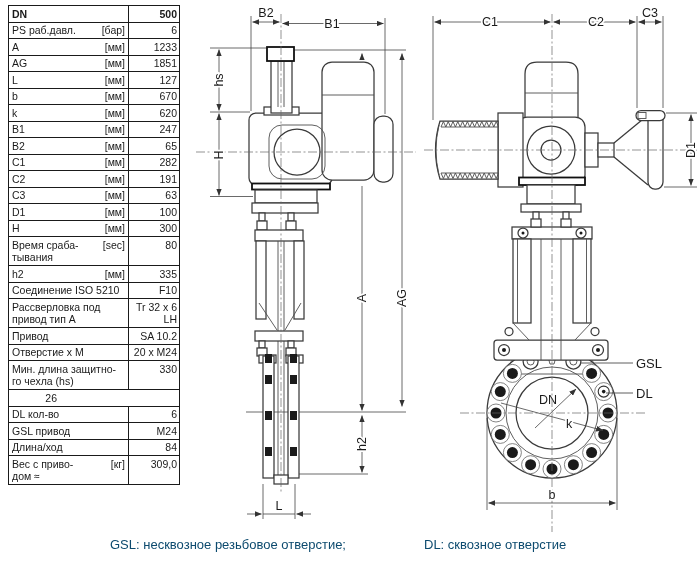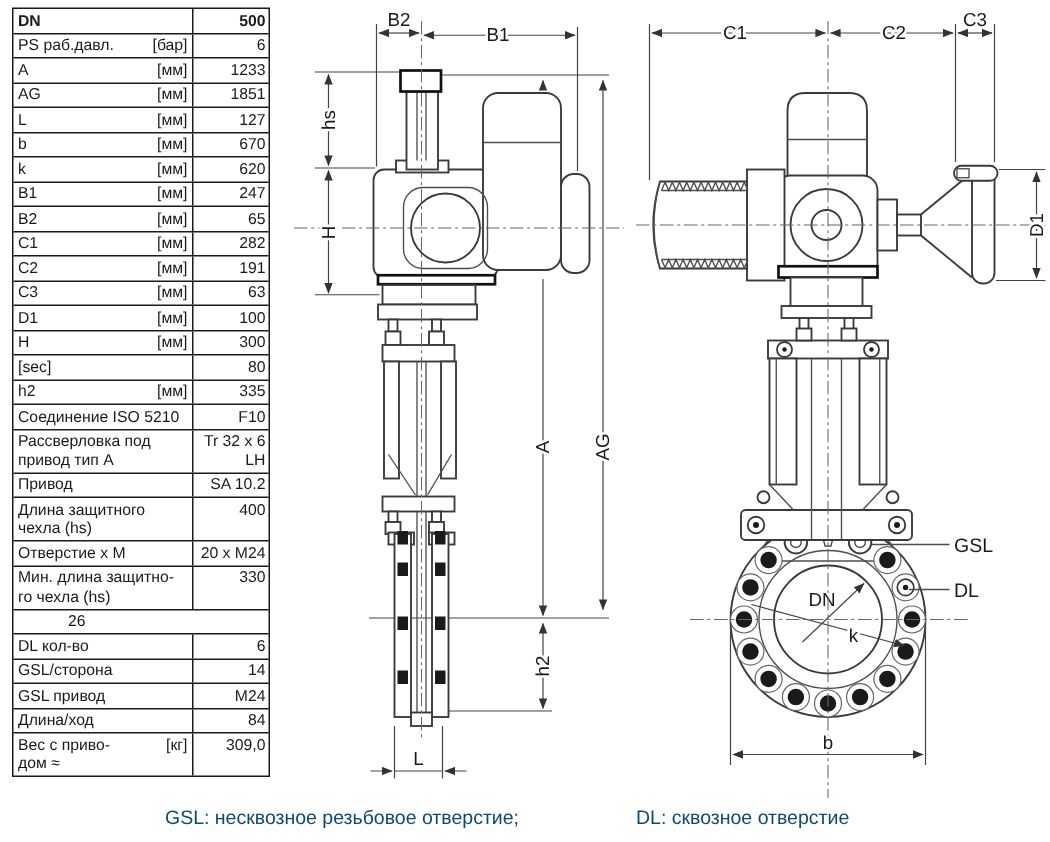--- a/index.html
+++ b/index.html
@@ -399,20 +399,22 @@
     </div>
   <div class="tr">
       <div class="cname">
         <span class="nm">H</span>
         <span class="un">[мм]</span>
       </div>
       <div class="cval">300</div>
     </div>
   <div class="tr">
       <div class="cname">
+        <span class="nm">Время сраба-
+тывания</span>
         <span class="un">[sec]</span>
       </div>
       <div class="cval">80</div>
     </div>
   <div class="tr">
       <div class="cname">
         <span class="nm">h2</span>
         <span class="un">[мм]</span>
       </div>
       <div class="cval">335</div>
@@ -435,28 +437,20 @@
     </div>
   <div class="tr">
       <div class="cname">
         <span class="nm">Привод</span>
         <span class="un"></span>
       </div>
       <div class="cval">SA 10.2</div>
     </div>
   <div class="tr">
       <div class="cname">
-        <span class="nm">Длина защитного
-чехла (hs)</span>
-        <span class="un"></span>
-      </div>
-      <div class="cval">400</div>
-    </div>
-  <div class="tr">
-      <div class="cname">
         <span class="nm">Отверстие x M</span>
         <span class="un"></span>
       </div>
       <div class="cval">20 x M24</div>
     </div>
   <div class="tr">
       <div class="cname">
         <span class="nm">Мин. длина защитно-
 го чехла (hs)</span>
         <span class="un"></span>
@@ -465,27 +459,20 @@
     </div>
   <div class="tr">
       <div class="cval">26</div>
     </div>
   <div class="tr">
       <div class="cname">
         <span class="nm">DL кол-во</span>
         <span class="un"></span>
       </div>
       <div class="cval">6</div>
-    </div>
-  <div class="tr">
-      <div class="cname">
-        <span class="nm">GSL/сторона</span>
-        <span class="un"></span>
-      </div>
-      <div class="cval">14</div>
     </div>
   <div class="tr">
       <div class="cname">
         <span class="nm">GSL привод</span>
         <span class="un"></span>
       </div>
       <div class="cval">M24</div>
     </div>
   <div class="tr">
       <div class="cname">

